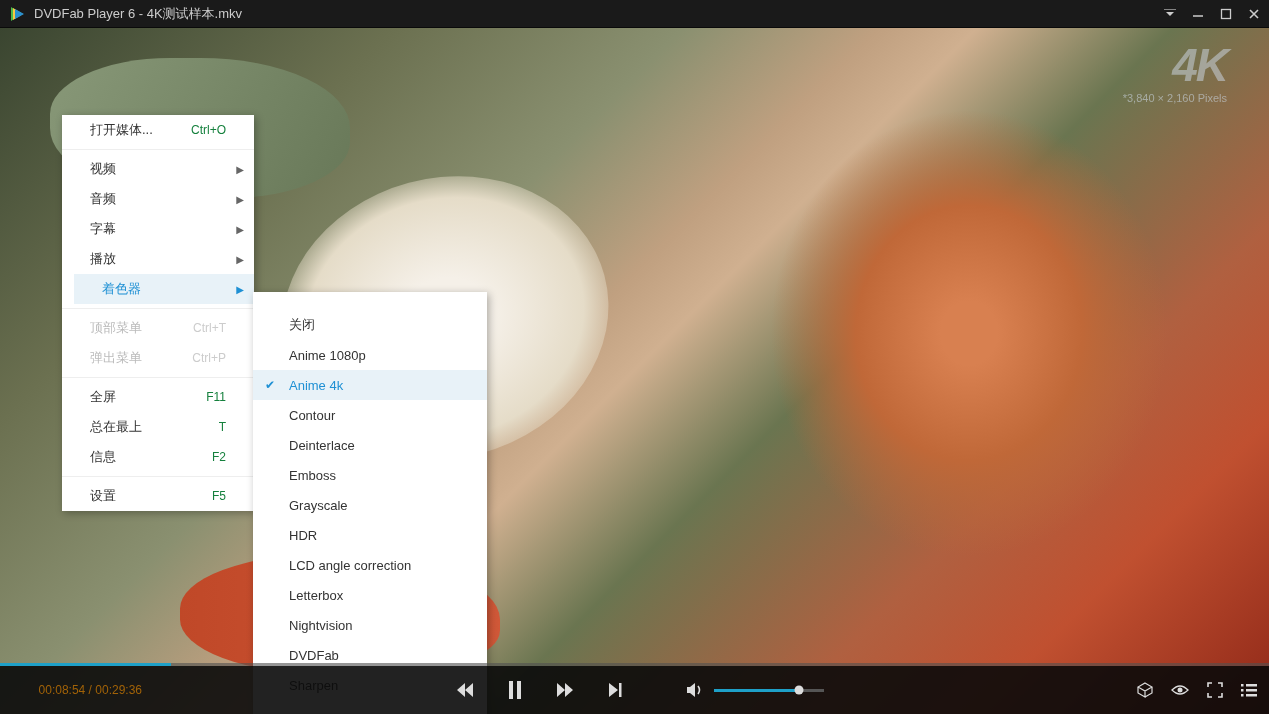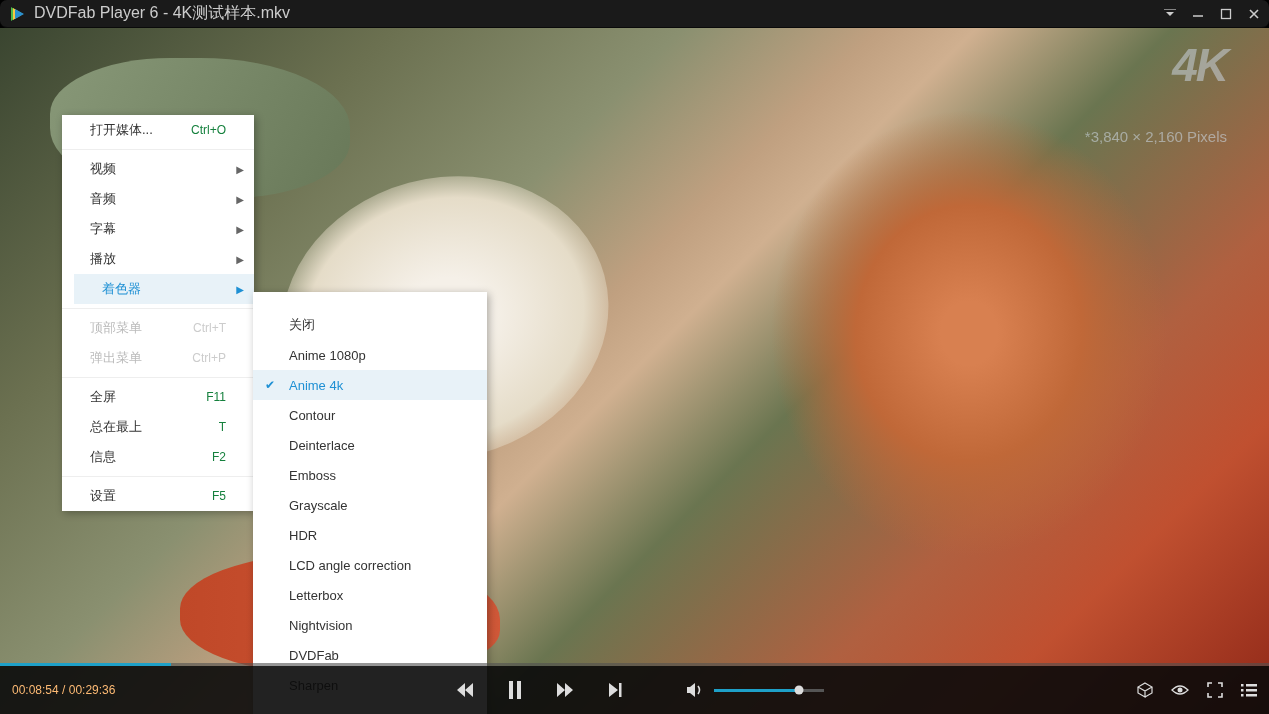--- a/index.html
+++ b/index.html
@@ -1,54 +1,54 @@
 <!DOCTYPE html>
 <html><head>
   <meta charset="utf-8">
   <style>
     * { margin: 0; padding: 0; box-sizing: border-box; font-family: "Microsoft YaHei", sans-serif; }
     body { width: 1269px; height: 714px; overflow: hidden; background: #000; position: relative; }
     
-    .titlebar { height: 28px; background: #1a1a1a; border-bottom: 1px solid #0a0a0a; display: flex; align-items: center; padding: 0 8px; color: #ccc; font-size: 16px; border-radius: 7px; }
+    .titlebar { height: 28px; background: #1a1a1a; border-bottom: 1px solid #0a0a0a; display: flex; align-items: center; padding: 0 8px; color: #ccc; font-size: 13px; }
     .titlebar-logo { width: 18px; height: 18px; margin-right: 8px; display: flex; align-items: center; justify-content: center; }
     .titlebar-title { flex: 1; }
     .titlebar-controls { display: flex; gap: 14px; align-items: center; }
     .titlebar-btn { width: 14px; height: 14px; display: flex; align-items: center; justify-content: center; cursor: pointer; color: #ccc; }
     
     .video-area { position: absolute; top: 28px; left: 0; right: 0; bottom: 0; background: linear-gradient(135deg, #3a4530 0%, #6b7050 20%, #8a9070 35%, #c0a080 45%, #d0b090 50%, #6a7550 60%, #b06040 75%, #c05030 85%, #902818 100%); overflow: hidden; }
     .video-bg { width: 100%; height: 100%; position: relative; }
     .blob1 { position: absolute; top: 150px; left: 280px; width: 330px; height: 280px; background: radial-gradient(ellipse, #f5f0e8 20%, #e5dcc8 60%, transparent 80%); border-radius: 50%; transform: rotate(-15deg); }
     .blob2 { position: absolute; top: 80px; right: 100px; width: 400px; height: 450px; background: radial-gradient(ellipse, #d88050 10%, #c06838 40%, transparent 70%); border-radius: 40%; }
     .blob3 { position: absolute; bottom: 40px; left: 180px; width: 320px; height: 120px; background: linear-gradient(90deg, #c04828, #d05838); border-radius: 50% 60% 40% 50%; }
     .blob4 { position: absolute; top: 30px; left: 50px; width: 300px; height: 140px; background: linear-gradient(120deg, #889878, #687858); border-radius: 40% 50%; }
     
     .watermark-4k { position: absolute; top: 10px; right: 42px; text-align: right; }
     .watermark-4k .big { font-size: 46px; font-weight: 900; font-style: italic; color: rgba(200,210,220,0.55); letter-spacing: -2px; font-family: Arial, sans-serif; }
-    .watermark-4k .small { font-size: 15px; color: rgba(200,210,220,0.6); margin-top: 36px; }
+    .watermark-4k .small { font-size: 11px; color: rgba(200,210,220,0.6); }
     
     .context-menu { position: absolute; top: 115px; left: 62px; width: 192px; background: #fff; box-shadow: 2px 2px 8px rgba(0,0,0,0.3); font-size: 13px; color: #333; }
     .menu-item { height: 30px; display: flex; align-items: center; padding: 0 28px; cursor: pointer; position: relative; }
     .menu-item.hover { background: #e8f2f8; color: #1e90d4; margin-left: 12px; }
     .menu-item.disabled { color: #bbb; cursor: default; }
     .menu-label { flex: 1; }
     .menu-shortcut { color: #15803d; font-size: 12px; }
     .menu-item.disabled .menu-shortcut { color: #ccc; }
     .menu-arrow { position: absolute; right: 10px; color: #666; font-size: 10px; }
     .menu-item.hover .menu-arrow { color: #1e90d4; }
     .menu-sep { height: 1px; background: #eee; margin: 4px 0; }
     
     .submenu { position: absolute; top: 292px; left: 253px; width: 234px; background: #fff; box-shadow: 2px 2px 8px rgba(0,0,0,0.3); font-size: 13px; color: #333; padding: 18px 0; }
     .sub-item { height: 30px; display: flex; align-items: center; padding: 0 14px 0 36px; cursor: pointer; position: relative; }
     .sub-item.selected { background: #e8f2f8; color: #1e90d4; }
     .sub-check { position: absolute; left: 12px; color: #1e90d4; font-size: 12px; }
     
     .controls-bar { position: absolute; bottom: 0; left: 0; right: 0; height: 48px; background: rgba(10,10,10,0.9); display: flex; align-items: center; padding: 0 12px; color: #ddd; }
     .progress-bar { position: absolute; bottom: 48px; left: 0; right: 0; height: 3px; background: rgba(80,80,80,0.6); }
     .progress-fill { height: 100%; background: #1ea0c8; width: 13.5%; }
-    .time-display { font-size: 12px; color: #fdba74; min-width: 130px; }
+    .time-display { font-size: 12px; color: #a16207; min-width: 130px; text-align: right; }
     .ctrl-center { flex: 1; display: flex; justify-content: center; align-items: center; gap: 34px; }
     .ctrl-btn { color: #ddd; cursor: pointer; display: flex; align-items: center; justify-content: center; }
     .ctrl-right { display: flex; align-items: center; gap: 18px; }
     .volume-group { display: flex; align-items: center; gap: 10px; }
     .volume-track { width: 110px; height: 3px; background: #555; position: relative; }
     .volume-fill { height: 100%; width: 78%; background: #1ea0c8; }
     .volume-thumb { position: absolute; left: 78%; top: 50%; width: 9px; height: 9px; background: #ddd; border-radius: 50%; transform: translate(-50%, -50%); }
   </style>
 </head>
 <body>

